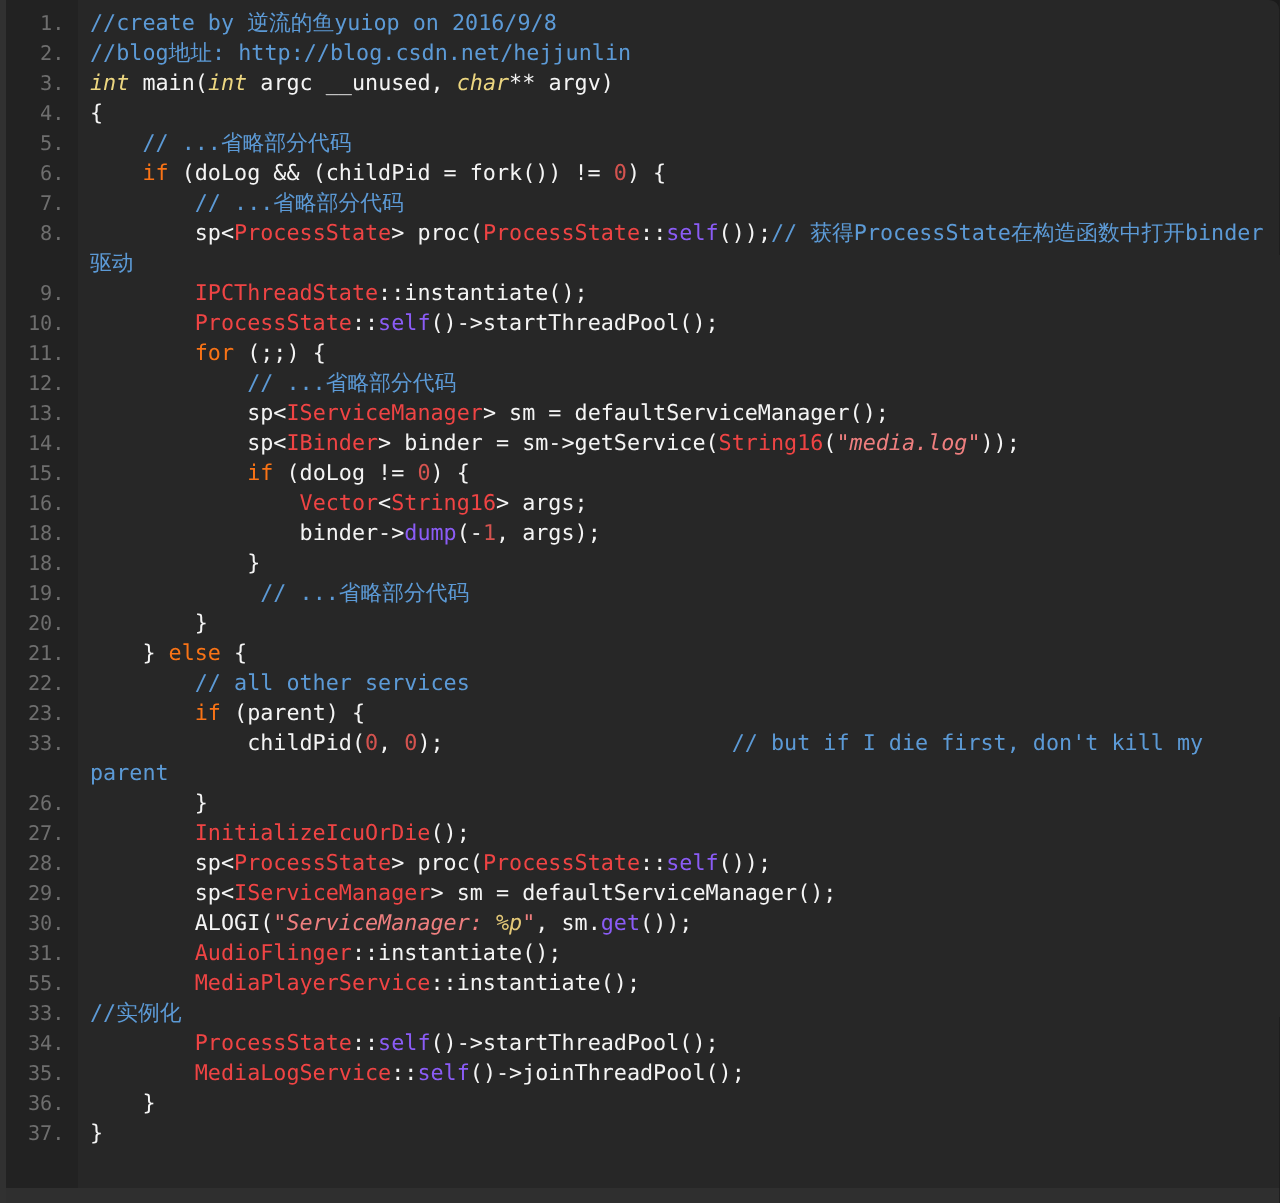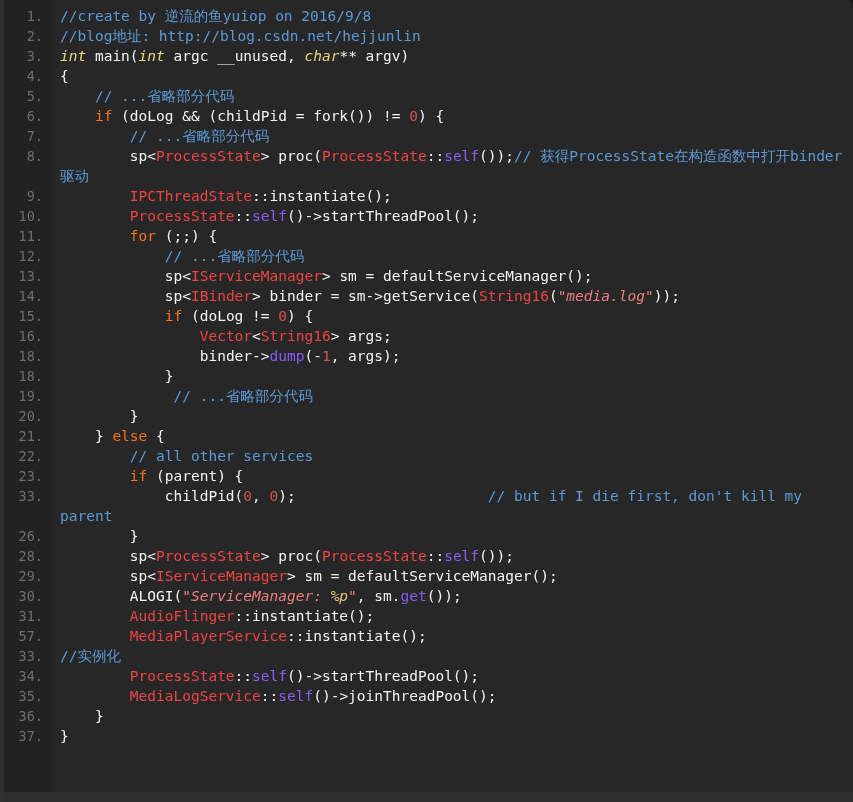--- a/index.html
+++ b/index.html
@@ -199,37 +199,41 @@
       </div>
       <div class="code-row">
         <div class="ln">33.</div>
         <div class="code-cell"><span class="t-plain">            childPid(</span><span class="t-num">0</span><span class="t-plain">, </span><span class="t-num">0</span><span class="t-plain">);                      </span><span class="t-com">// but if I die first, don't kill my parent</span></div>
       </div>
       <div class="code-row">
         <div class="ln">26.</div>
         <div class="code-cell"><span class="t-plain">        }</span></div>
       </div>
       <div class="code-row">
+        <div class="ln">27.</div>
+        <div class="code-cell"><span class="t-plain">        </span><span class="t-cls">InitializeIcuOrDie</span><span class="t-plain">();</span></div>
+      </div>
+      <div class="code-row">
         <div class="ln">28.</div>
         <div class="code-cell"><span class="t-plain">        sp&lt;</span><span class="t-cls">ProcessState</span><span class="t-plain">&gt; proc(</span><span class="t-cls">ProcessState</span><span class="t-plain">::</span><span class="t-mem">self</span><span class="t-plain">());</span></div>
       </div>
       <div class="code-row">
         <div class="ln">29.</div>
         <div class="code-cell"><span class="t-plain">        sp&lt;</span><span class="t-cls">IServiceManager</span><span class="t-plain">&gt; sm = defaultServiceManager();</span></div>
       </div>
       <div class="code-row">
         <div class="ln">30.</div>
         <div class="code-cell"><span class="t-plain">        ALOGI(</span><span class="t-str">"ServiceManager: </span><span class="t-fmt">%p</span><span class="t-str">"</span><span class="t-plain">, sm.</span><span class="t-mem">get</span><span class="t-plain">());</span></div>
       </div>
       <div class="code-row">
         <div class="ln">31.</div>
         <div class="code-cell"><span class="t-plain">        </span><span class="t-cls">AudioFlinger</span><span class="t-plain">::instantiate();</span></div>
       </div>
       <div class="code-row">
-        <div class="ln">57.</div>
+        <div class="ln">55.</div>
         <div class="code-cell"><span class="t-plain">        </span><span class="t-cls">MediaPlayerService</span><span class="t-plain">::instantiate();</span></div>
       </div>
       <div class="code-row">
         <div class="ln">33.</div>
         <div class="code-cell"><span class="t-com">//实例化</span></div>
       </div>
       <div class="code-row">
         <div class="ln">34.</div>
         <div class="code-cell"><span class="t-plain">        </span><span class="t-cls">ProcessState</span><span class="t-plain">::</span><span class="t-mem">self</span><span class="t-plain">()-&gt;startThreadPool();</span></div>
       </div>

